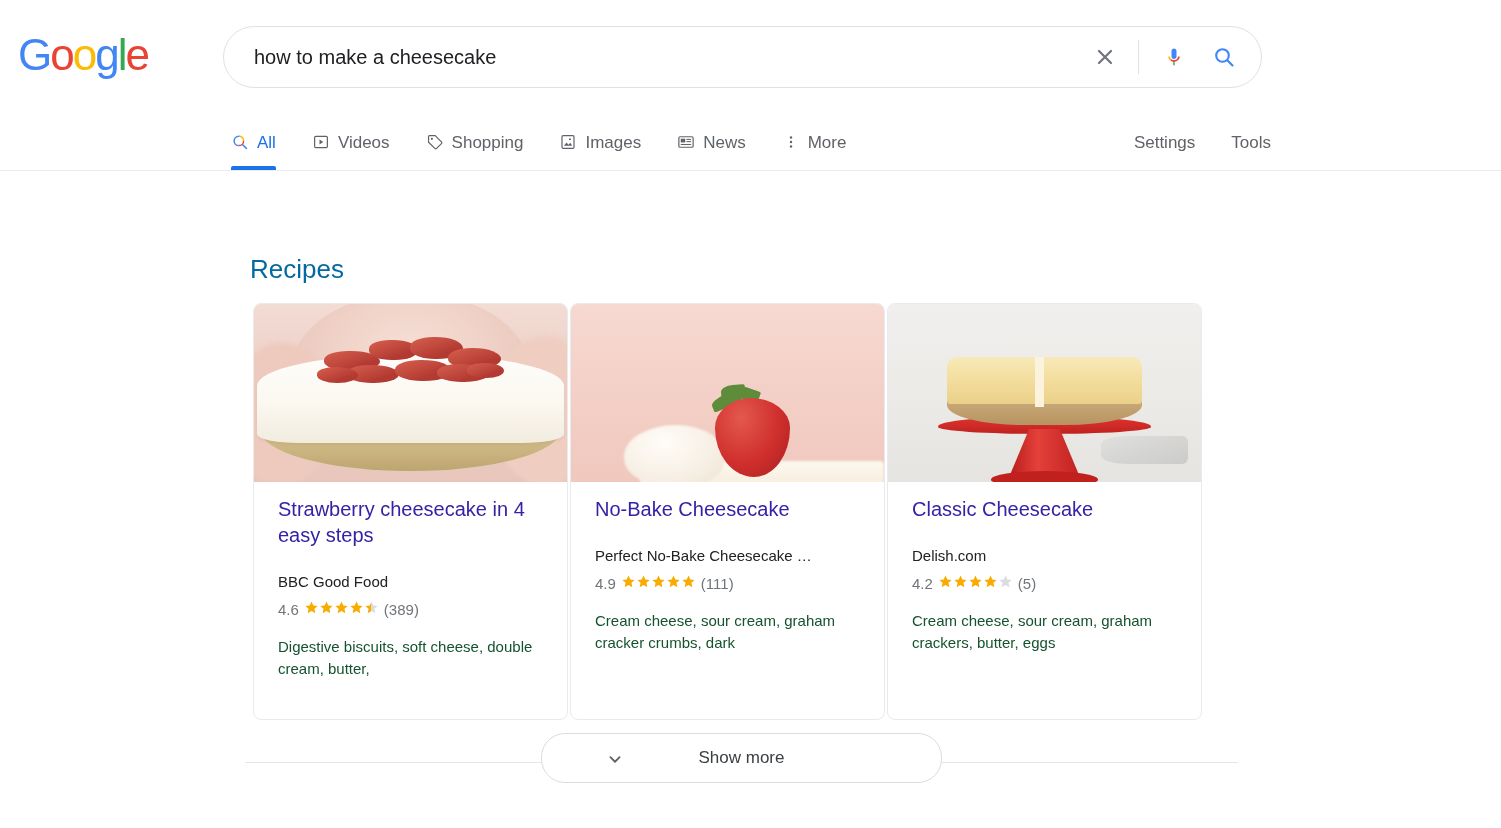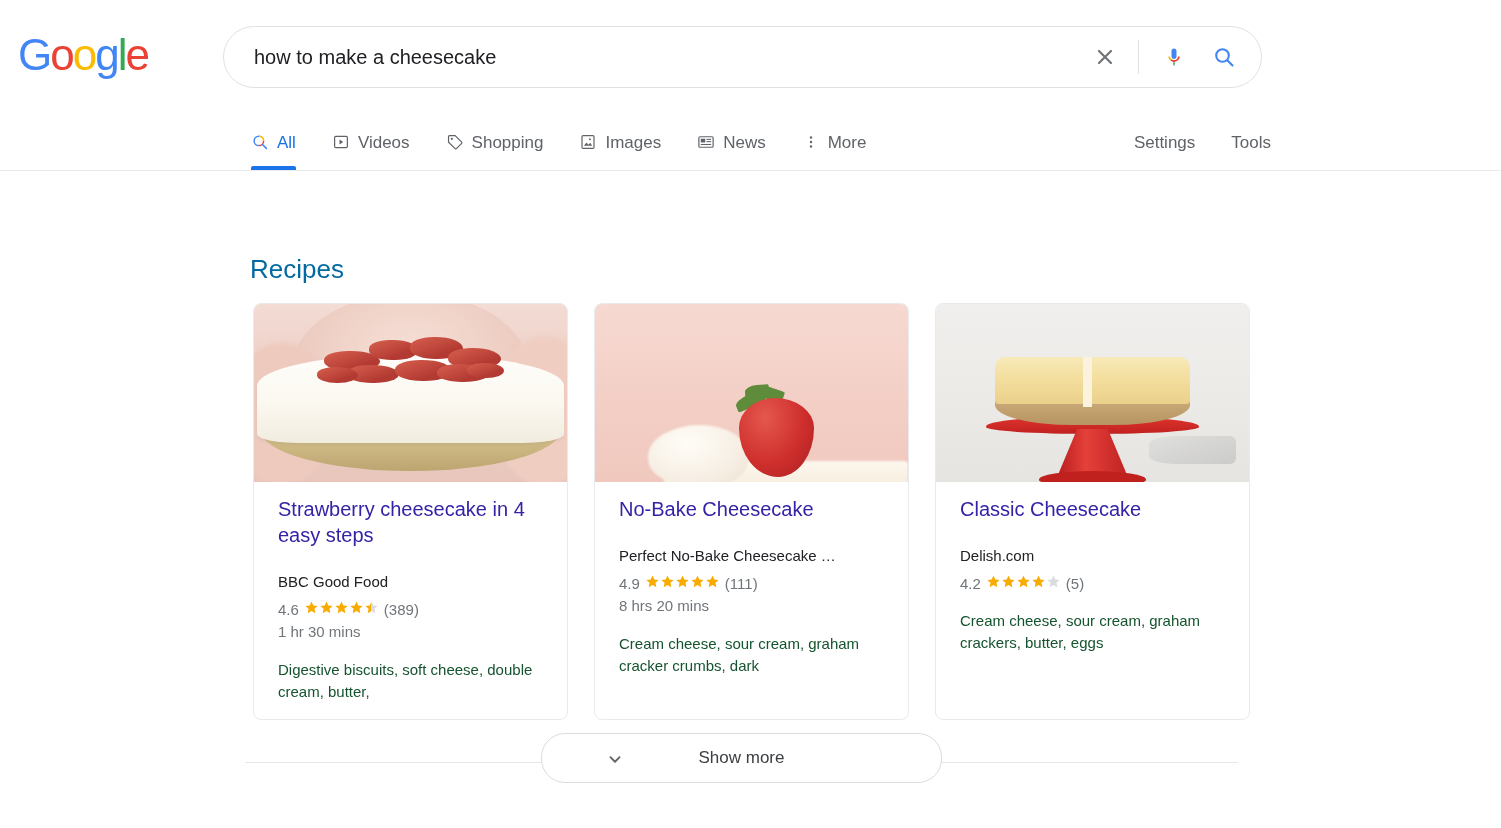--- a/index.html
+++ b/index.html
@@ -44,21 +44,21 @@
   .mic-btn, .go-btn {
     width: 42px; height: 42px; display: flex; align-items: center; justify-content: center;
     cursor: pointer;
   }
   .go-btn { margin-right: 16px; margin-left: 8px; }
 
   
   .nav {
     position: absolute; left: 0; top: 120px; right: 0; height: 50px;
   }
-  .nav-inner { position: absolute; left: 251px; top: 0; display: flex; align-items: flex-start; }
+  .nav-inner { position: absolute; left: 231px; top: 0; display: flex; align-items: flex-start; }
   .navtab {
     display: flex; align-items: center; gap: 8px;
     height: 50px; padding: 0 14px 0 0; margin-right: 22px;
     font-size: 17px; color: #5f6368; cursor: pointer;
     position: relative; box-sizing: border-box; padding-top: 13px;
     align-items: flex-start;
   }
   .navtab .tx { line-height: 20px; }
   .navtab.active { color: #1a73e8; }
   .navtab.active::after {
@@ -73,21 +73,21 @@
   .results { position: absolute; left: 0; top: 171px; right: 0; bottom: 0; }
   .stats {
     position: absolute; left: 251px; top: 28px;
     font-size: 17px; color: #70757a; line-height: 20px;
   }
   .recipes-title {
     position: absolute; left: 250px; top: 82px;
     font-size: 26px; color: #0369a1; font-weight: 400; line-height: 32px;
   }
 
-  .cards { position: absolute; left: 253px; top: 132px; display: flex; gap: 26px; }
+  .cards { position: absolute; left: 253px; top: 132px; display: flex; gap: 2px; }
   .card {
     width: 315px; background: #fff;
     border: 1px solid #e8eaed; border-radius: 8px;
     overflow: hidden; box-sizing: border-box; cursor: pointer;
     height: 417px; position: relative;
   }
   .card-img { width: 100%; height: 178px; position: relative; overflow: hidden; display: block; }
   .card-body { padding: 14px 24px 0 24px; }
   .card-title {
     font-size: 20px; line-height: 26px; color: #3423a6;
@@ -322,21 +322,20 @@
                     <linearGradient id="hg0-5">
                       <stop offset="50%" stop-color="#f8ab00"></stop>
                       <stop offset="50%" stop-color="#dadce0"></stop>
                     </linearGradient>
                   </defs>
                   <path d="M12 2.2 L14.9 8.6 L21.8 9.4 L16.7 14.1 L18.1 21 L12 17.6 L5.9 21 L7.3 14.1 L2.2 9.4 L9.1 8.6 Z" fill="url(#hg0-5)"></path>
                 </svg>
               </span>
               <span>(389)</span>
             </div>
-            <div class="card-time">1 hr 30 mins</div>
             <div class="card-ingr">Digestive biscuits, soft cheese, double cream, butter,</div>
           </div>
         </div>
         <div class="card">
           <div class="card-img">
             <div class="ph p2bg">
               <div class="p2-cake"></div>
               <div class="p2-cream"></div>
               <div class="p2-leaf">
                 <i style="left:18%;top:40%;width:40%;height:44%;transform:rotate(-22deg)"></i>
@@ -363,21 +362,20 @@
                 </svg>
                 <svg class="star" viewBox="0 0 24 24">
                   <path d="M12 2.2 L14.9 8.6 L21.8 9.4 L16.7 14.1 L18.1 21 L12 17.6 L5.9 21 L7.3 14.1 L2.2 9.4 L9.1 8.6 Z" fill="#f8ab00"></path>
                 </svg>
                 <svg class="star" viewBox="0 0 24 24">
                   <path d="M12 2.2 L14.9 8.6 L21.8 9.4 L16.7 14.1 L18.1 21 L12 17.6 L5.9 21 L7.3 14.1 L2.2 9.4 L9.1 8.6 Z" fill="#f8ab00"></path>
                 </svg>
               </span>
               <span>(111)</span>
             </div>
-            <div class="card-time">8 hrs 20 mins</div>
             <div class="card-ingr">Cream cheese, sour cream, graham cracker crumbs, dark</div>
           </div>
         </div>
         <div class="card">
           <div class="card-img">
             <div class="ph p3bg">
               <div class="p3-server"></div>
               <div class="p3-stand-top"></div>
               <div class="p3-stem"></div>
               <div class="p3-base"></div>

